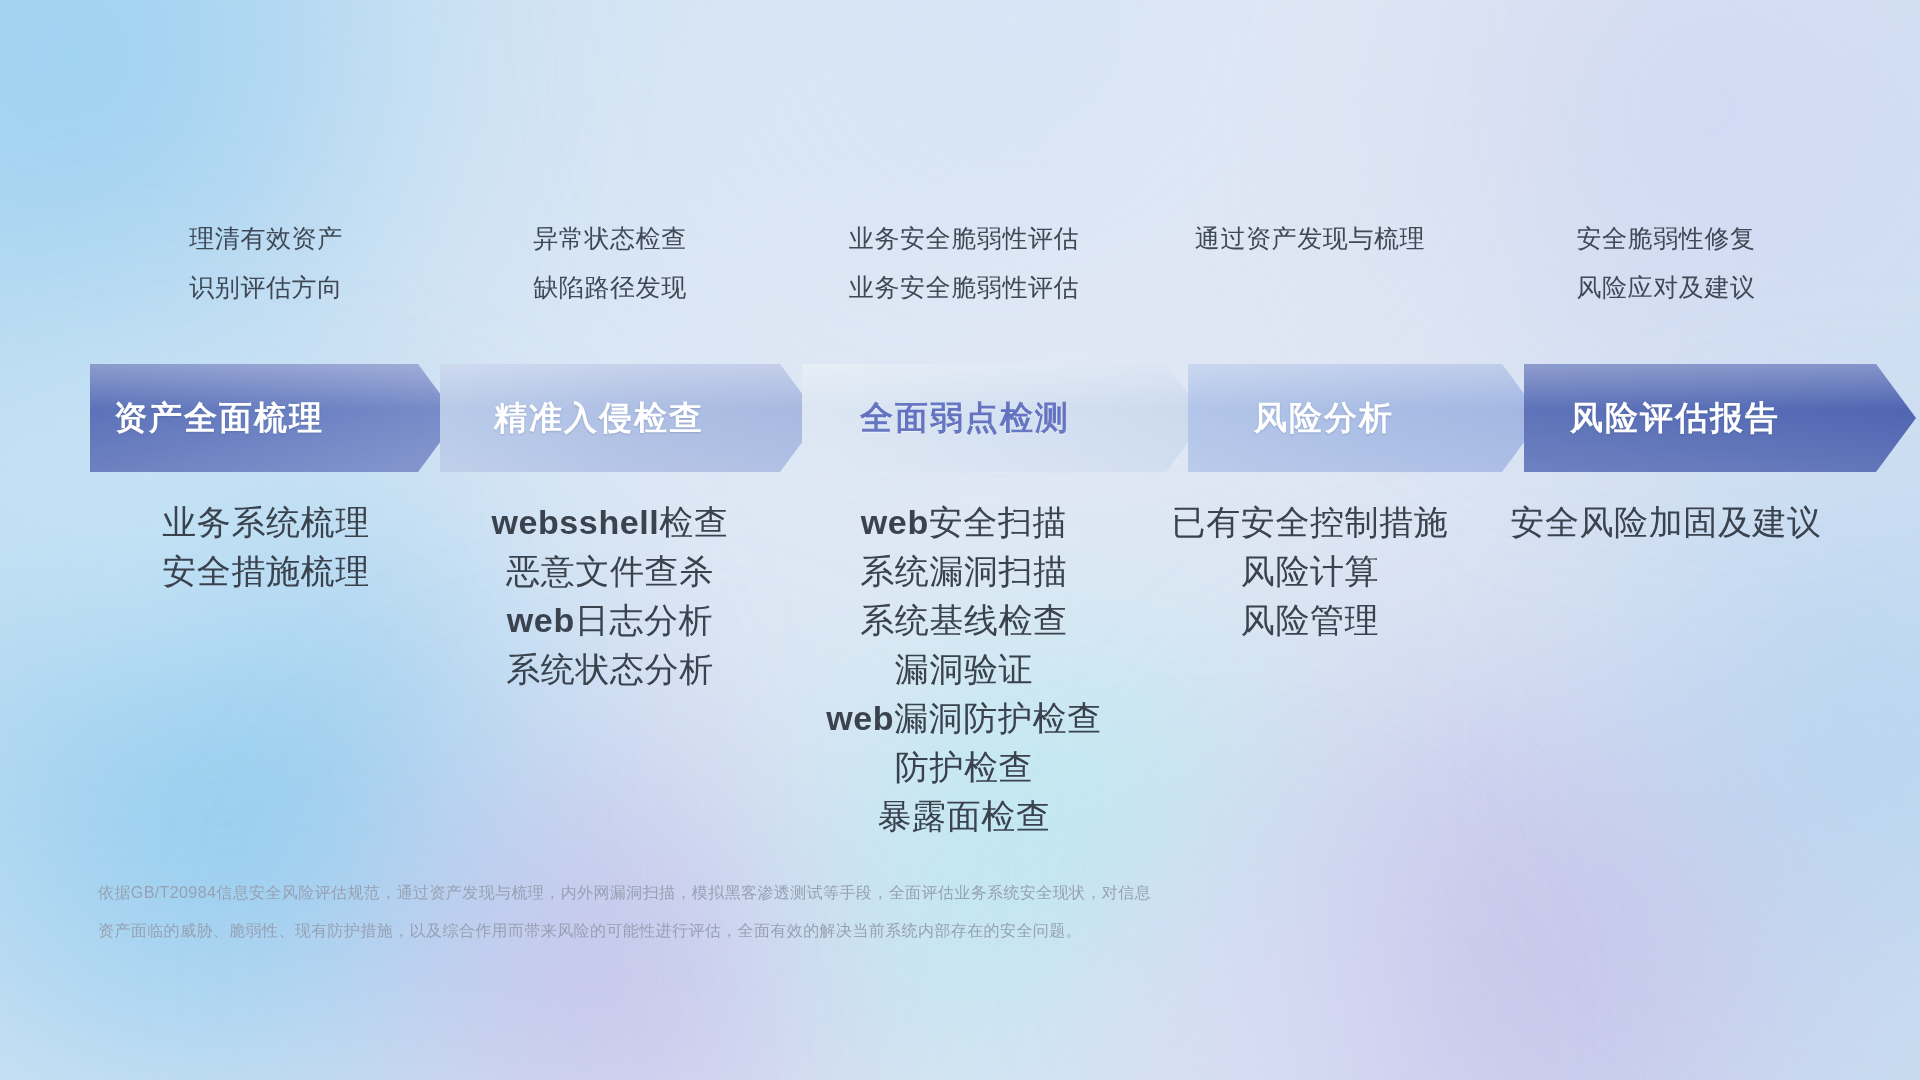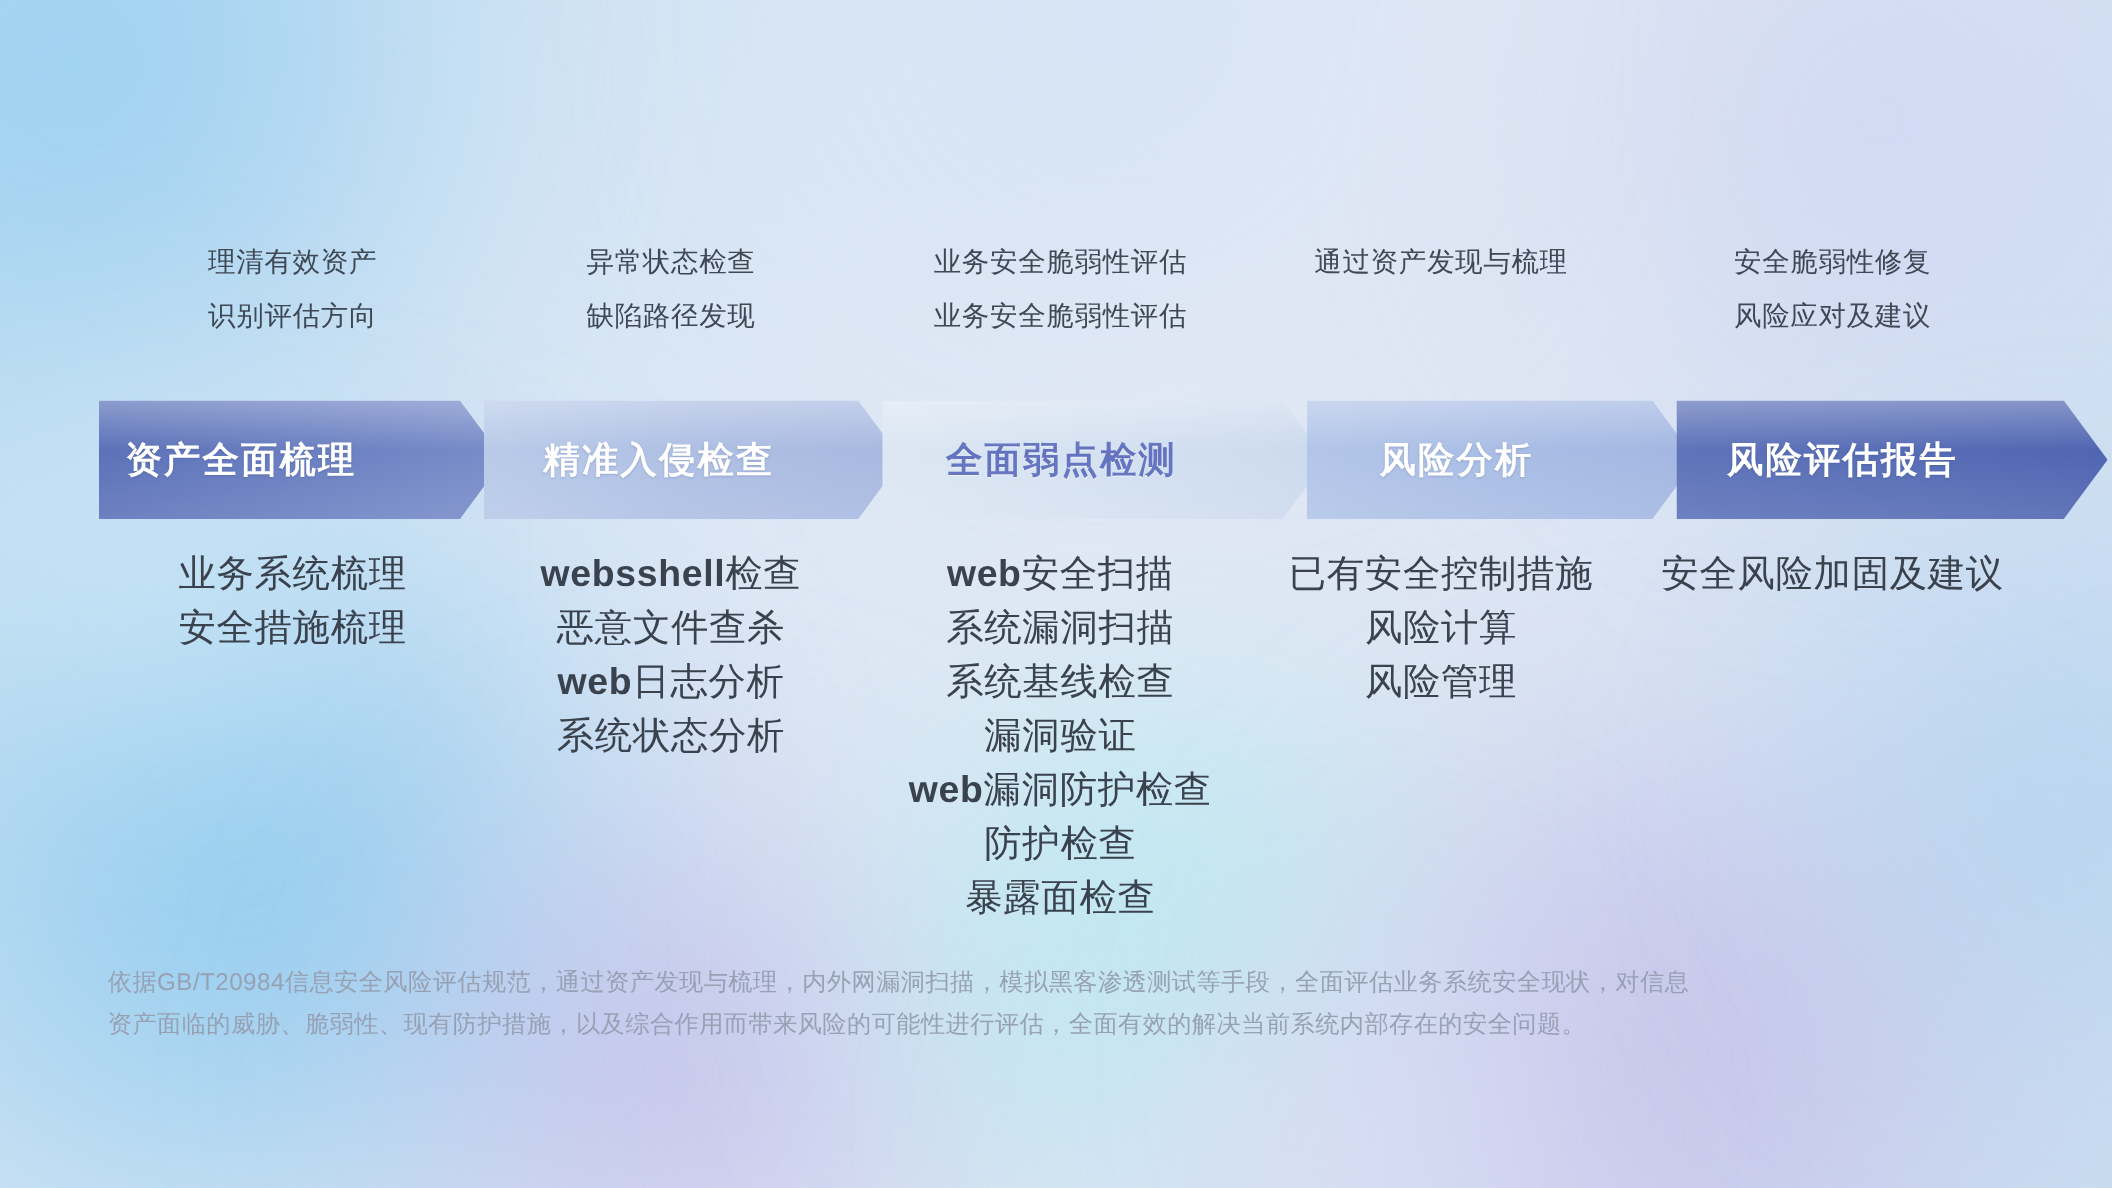--- a/index.html
+++ b/index.html
@@ -166,21 +166,21 @@
     background: linear-gradient(180deg, rgba(255,255,255,.30) 0%, rgba(255,255,255,0) 42%, rgba(255,255,255,.10) 100%);
     pointer-events: none;
   }
 
   
   #footer-note {
     position: absolute;
     left: 98px;
     top: 874px;
     width: 1540px;
-    font-size: 22px;
+    font-size: 16px;
     line-height: 38px;
     color: #97a1b4;
     letter-spacing: .4px;
   }
   #footer-note .ln { display: block; white-space: nowrap; }
 </style>
 </head>
 <body>
 
 <div id="bg-canvas">

